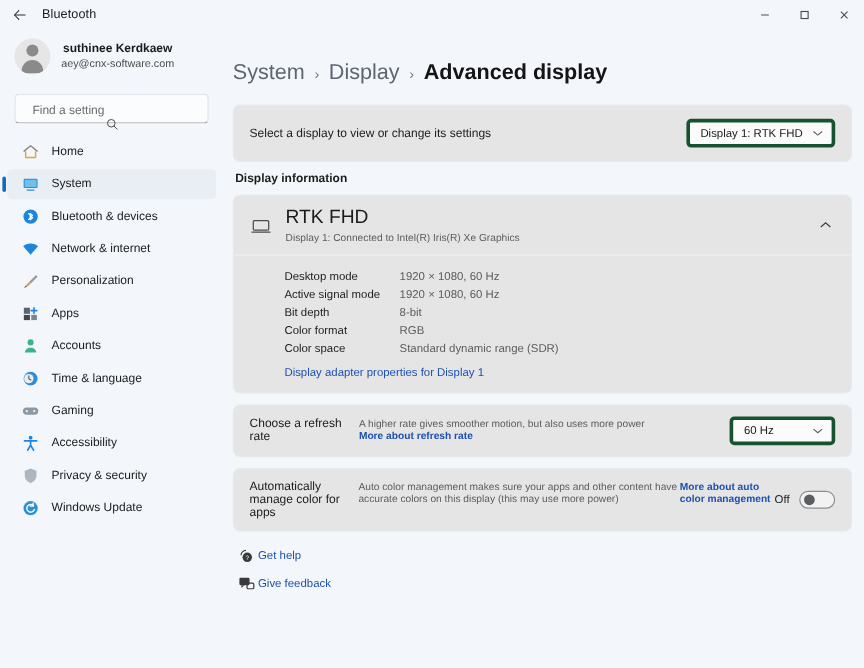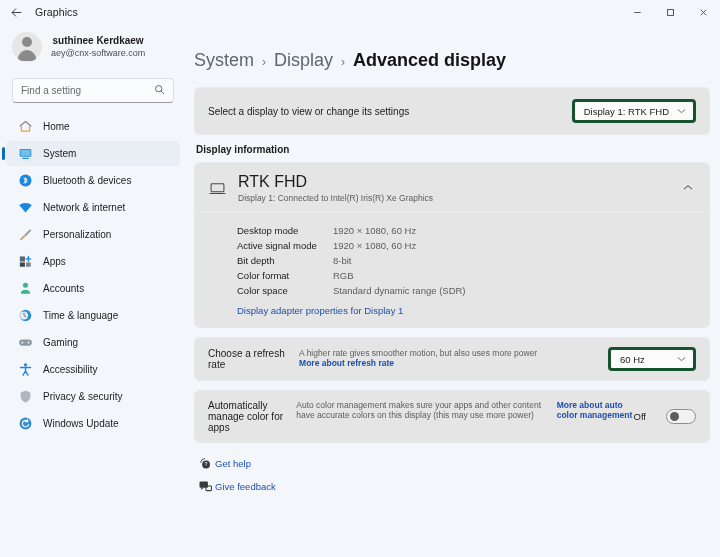--- a/index.html
+++ b/index.html
@@ -77,21 +77,22 @@
   .acct-text { display: flex; flex-direction: column; line-height: 1.25; align-items: center; }
   .acct-name { font-size: 10px; font-weight: bold; color: #1b1b1b; }
   .acct-mail { font-size: 9px; color: #4c4c4c; }
 
   .searchwrap { padding: 12px 12px 0 12px; }
   .searchbox {
     height: 25px; border-radius: 4px;
     background: #fbfcfe; border: 1px solid #dcdfe4;
     border-bottom-color: #9a9a9a;
     display: flex; align-items: center;
-    padding: 0 8px;
+    padding: 8px 8px;
+    flex-direction: column;
   }
   .searchbox input {
     flex: 1; border: 0; outline: 0; background: transparent;
     font-family: "Liberation Sans", sans-serif;
     font-size: 10px; color: #2b2b2b;
   }
   .searchbox input::placeholder { color: #6a6a6a; }
   .search-icon { color: #444; font-size: 10px; }
 
   .navlist { margin-top: 11px; padding: 0 6px; }
@@ -180,21 +181,21 @@
 
   .setting-row {
     display: flex; align-items: center; justify-content: space-between;
     padding: 9px 13px 9px 13px;
   }
   .setting-text { display: flex; flex-direction: row; gap: 2px; min-width: 0; }
   .setting-title { font-size: 10px; color: #1b1b1b; }
   .setting-desc { font-size: 8.5px; color: #5c5c5c; }
   .setting-desc .link { font-size: 8.5px; font-weight: bold; }
 
-  .toggle-group { display: flex; align-items: center; gap: 20px; }
+  .toggle-group { display: flex; align-items: center; gap: 8px; }
   .toggle-label { font-size: 9.5px; color: #1b1b1b; }
   .toggle {
     width: 30px; height: 15px; border-radius: 8px;
     border: 1px solid #8a8d91; background: #f2f2f3;
     position: relative;
   }
   .toggle .knob {
     position: absolute; width: 9px; height: 9px; border-radius: 50%;
     background: #5b5d60; left: 3px; top: 2px;
   }
@@ -211,21 +212,21 @@
 
 <div class="window">
 
   <div class="titlebar">
     <div class="back-btn">
       <svg width="13" height="13" viewBox="0 0 16 16">
         <path d="M7 3.5 2.6 8 7 12.5" fill="none" stroke="#2c2c2c" stroke-width="1.1" stroke-linecap="round" stroke-linejoin="round"></path>
         <path d="M2.8 8H13.4" fill="none" stroke="#2c2c2c" stroke-width="1.1" stroke-linecap="round"></path>
       </svg>
     </div>
-    <div class="app-title">Graphics</div>
+    <div class="app-title">Bluetooth</div>
     <div class="wincontrols">
       <div class="wc">
         <svg width="11" height="11" viewBox="0 0 12 12">
           <path d="M2.5 6h7" stroke="#4a4a4a" stroke-width="1"></path>
         </svg>
       </div>
       <div class="wc">
         <svg width="11" height="11" viewBox="0 0 12 12">
           <rect x="2.8" y="2.8" width="6.4" height="6.4" fill="none" stroke="#4a4a4a" stroke-width="1"></rect>
         </svg>

